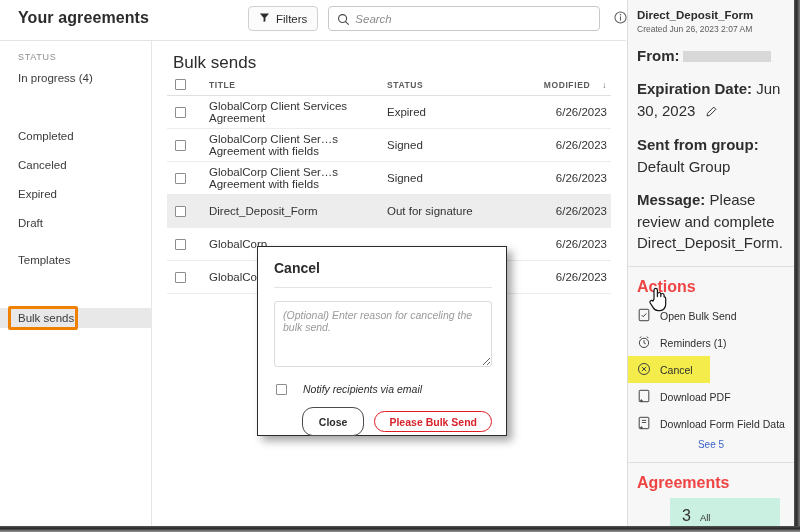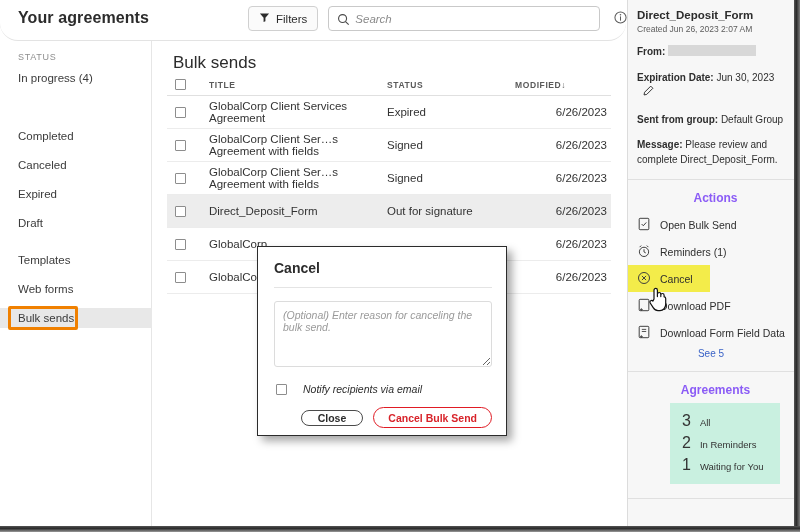--- a/index.html
+++ b/index.html
@@ -26,21 +26,20 @@
     position: absolute; left: 0; bottom: 0; width: 800px; height: 6px;
     background: linear-gradient(to bottom,#555 0%, #2a2a2a 40%, #9a9a9a 100%);
     z-index: 90;
   }
 
   
   .header {
     position: absolute; left: 0; top: 0; width: 626px; height: 41px;
     background: #fff;
     border-bottom: 1px solid #e3e3e3;
-    border-radius: 18px;
   }
   .page-title {
     position: absolute; left: 18px; top: 9px;
     font-size: 16px; font-weight: bold; color: #2c2c2c;
     letter-spacing: .1px;
   }
   .toolbar {
     position: absolute; left: 248px; top: 6px;
     display: flex; align-items: center; gap: 10px;
   }
@@ -110,21 +109,21 @@
     border-bottom: 1px solid #e0e0e0;
   }
   .th {
     font-size: 8.5px; font-weight: bold; letter-spacing: .6px;
     color: #5a5a5a; text-transform: uppercase;
   }
   .c-chk  { width: 42px; display: flex; justify-content: flex-start; padding-left: 8px; }
   .c-tit  { flex: 1; }
   .c-sta  { width: 128px; }
   .c-mod  { width: 96px; text-align: right; padding-right: 4px;
-            display: flex; justify-content: flex-start; align-items: center; gap: 0; }
+            display: flex; justify-content: flex-end; align-items: center; gap: 12px; }
   .trow {
     display: flex; align-items: center; height: 33px;
     border-bottom: 1px solid #ececec;
     font-size: 11.5px; color: #333;
     cursor: pointer;
   }
   .trow.sel { background: #ededed; }
   .chk {
     width: 11px; height: 11px;
     border: 1px solid #8d8d8d; border-radius: 1px;
@@ -172,21 +171,21 @@
     display: flex; align-items: center; gap: 16px;
     font-size: 10.5px; color: #2c2c2c;
     cursor: pointer;
     font-style: italic;
   }
   .modal-btns {
     position: absolute; right: 14px; top: 160px;
     display: flex; align-items: center; gap: 10px;
   }
   .btn-close {
-    height: 16px; padding: 0 16px;
+    height: 29px; padding: 0 16px;
     border: 1px solid #4b4b4b; border-radius: 11px;
     background: #fff; color: #2c2c2c;
     font-family: "Liberation Sans", sans-serif;
     font-size: 10.5px; font-weight: bold;
     cursor: pointer;
   }
   .btn-cancel-bulk {
     height: 21px; padding: 0 14px;
     border: 1px solid #e01b24; border-radius: 11px;
     background: #fff; color: #d8232a;
@@ -201,31 +200,30 @@
     background: #f7f7f7;
     border-left: 1px solid #dcdcdc;
     overflow: hidden;
   }
   .rp-sec { padding: 0 9px; }
   .rp-doc-title {
     font-size: 11.5px; font-weight: bold; color: #2c2c2c;
     margin-top: 9px;
   }
   .rp-created { font-size: 8.5px; color: #5c5c5c; margin-top: 3px; }
-  .rp-field { font-size: 10px; color: #2e2e2e; margin-top: 11px; line-height: 1.45; }
+  .rp-field { font-size: 15px; color: #2e2e2e; margin-top: 11px; line-height: 1.45; }
   .rp-field b { font-weight: bold; }
   .redacted {
     display: inline-block; width: 88px; height: 11px;
     background: #d8d8d8; vertical-align: -1px; margin-left: 3px;
   }
   .rp-divider { height: 1px; background: #e0e0e0; margin: 12px 0 0 0; }
   .rp-h2 {
-    font-size: 12px; font-weight: bold; color: #8b5cf6;
+    font-size: 16px; font-weight: bold; color: #ef4444;
     margin: 11px 0 6px 9px;
-    text-align: center;
   }
   .act {
     display: flex; align-items: center; gap: 9px;
     height: 27px; padding-left: 9px;
     font-size: 10.5px; color: #2e2e2e;
     cursor: pointer;
   }
   .act.hl { background: #f3ec4a; width: 82px; }
   .see-more {
     text-align: center; padding-right: 0px; margin-top: 2px;
@@ -296,21 +294,20 @@
   <div class="sidebar">
     <div class="sb-head">STATUS</div>
 
     <div class="sb-item" style="top:27px"><span>In progress (4)</span></div>
     <div class="sb-item" style="top:85px"><span>Completed</span></div>
     <div class="sb-item" style="top:114px"><span>Canceled</span></div>
     <div class="sb-item" style="top:143px"><span>Expired</span></div>
     <div class="sb-item" style="top:209px"><span>Templates</span></div>
 
     <div class="sb-item" style="top:172px"><span>Draft</span></div>
-    <div class="sb-item" style="top:238px"><span>Web forms</span></div>
     <div class="sb-item selected" style="top:267px"><span>Bulk sends</span></div>
 
     <div class="sb-highlight" style="left:8px; top:265px; width:70px; height:24px;"></div>
   </div>
 
   <div class="main">
     <div class="main-title">Bulk sends</div>
 
     <div class="tbl">
 
@@ -390,21 +387,21 @@
 
     <textarea class="modal-ta" placeholder="(Optional) Enter reason for canceling the bulk send." style=""></textarea>
 
     <div class="modal-chk-row">
       <span class="chk"></span>
       <span>Notify recipients via email</span>
     </div>
 
     <div class="modal-btns">
       <button class="btn-close">Close</button>
-      <button class="btn-cancel-bulk">Cancel Bulk Send</button>
+      <button class="btn-cancel-bulk">Please Bulk Send</button>
     </div>
   </div>
 
   <div class="rpanel">
 
     <div class="rp-sec">
       <div class="rp-doc-title">Direct_Deposit_Form</div>
       <div class="rp-created">Created Jun 26, 2023 2:07 AM</div>
 
       <div class="rp-field">

